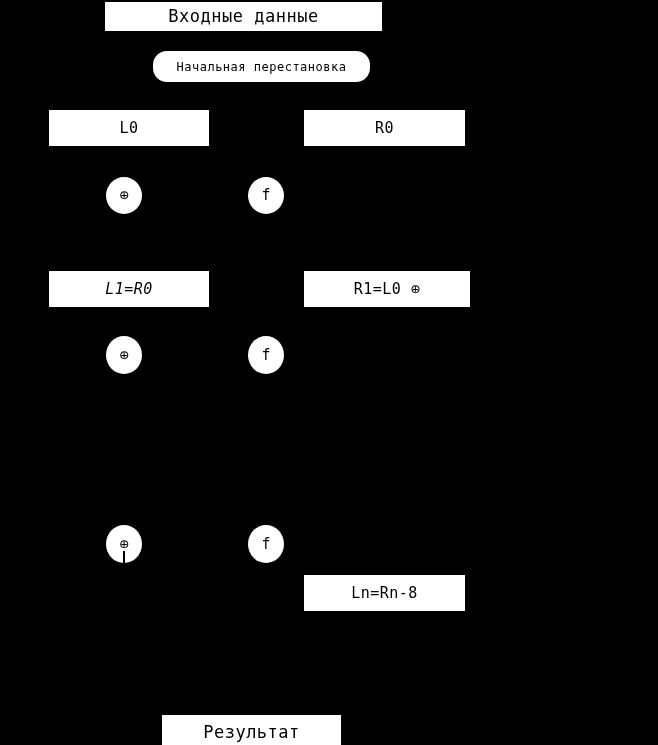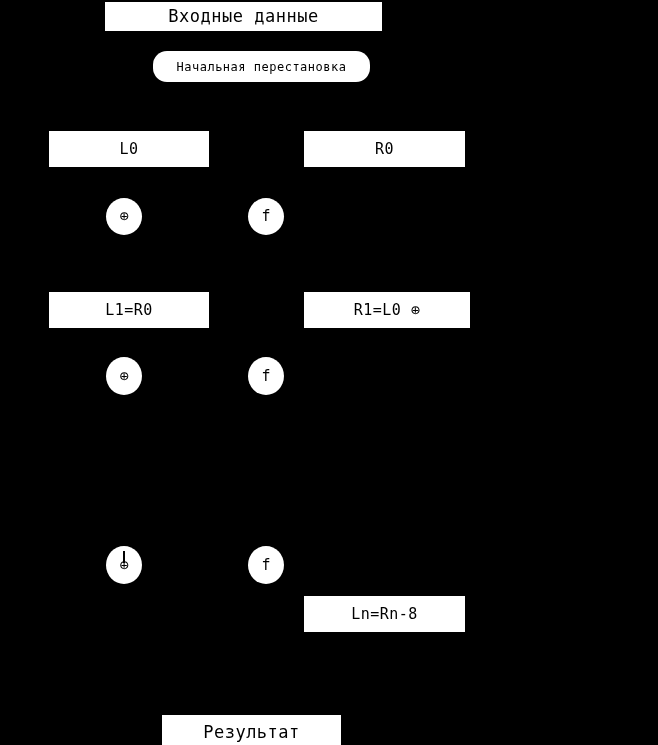--- a/index.html
+++ b/index.html
@@ -51,21 +51,21 @@
   }
   .op .glyph {
     display: block;
     line-height: 1;
   }
   .xor-mark {
     position: absolute;
     background: #000000;
   }
   .label-sm { font-size: 12px; }
-  .label-md { font-size: 15px; margin-top: 21px; }
+  .label-md { font-size: 15px; }
   .label-lg { font-size: 17px; }
 </style>
 </head>
 <body>
 
 <div id="canvas">
 
   <div class="node rect label-lg" style="left:105px; top:2px; width:277px; height:29px;">Входные  данные</div>
 
   <div class="node rounded label-sm" style="left:153px; top:51px; width:217px; height:31px;">Начальная перестановка</div>
@@ -75,21 +75,21 @@
   <div class="node rect label-md" style="left:304px; top:110px; width:161px; height:36px;">R0</div>
 
   <div class="op label-md" style="left:106px; top:177px; width:36px; height:37px;">
     <span class="glyph">⊕</span>
   </div>
 
   <div class="op label-md" style="left:248px; top:177px; width:36px; height:37px;">
     <span class="glyph">f</span>
   </div>
 
-  <div class="node rect label-md" style="left:49px; top:271px; width:160px; height:36px;">L1=R0</div>
+  <div class="node rect label-md" style="left:49px; top:271px; width:160px; height:36px;font-style:italic;">L1=R0</div>
 
   <div class="node rect label-md" style="left:304px; top:271px; width:166px; height:36px;">R1=L0 ⊕</div>
 
   <div class="op label-md" style="left:106px; top:336px; width:36px; height:38px;">
     <span class="glyph">⊕</span>
   </div>
 
   <div class="op label-md" style="left:248px; top:336px; width:36px; height:38px;">
     <span class="glyph">f</span>
   </div>

